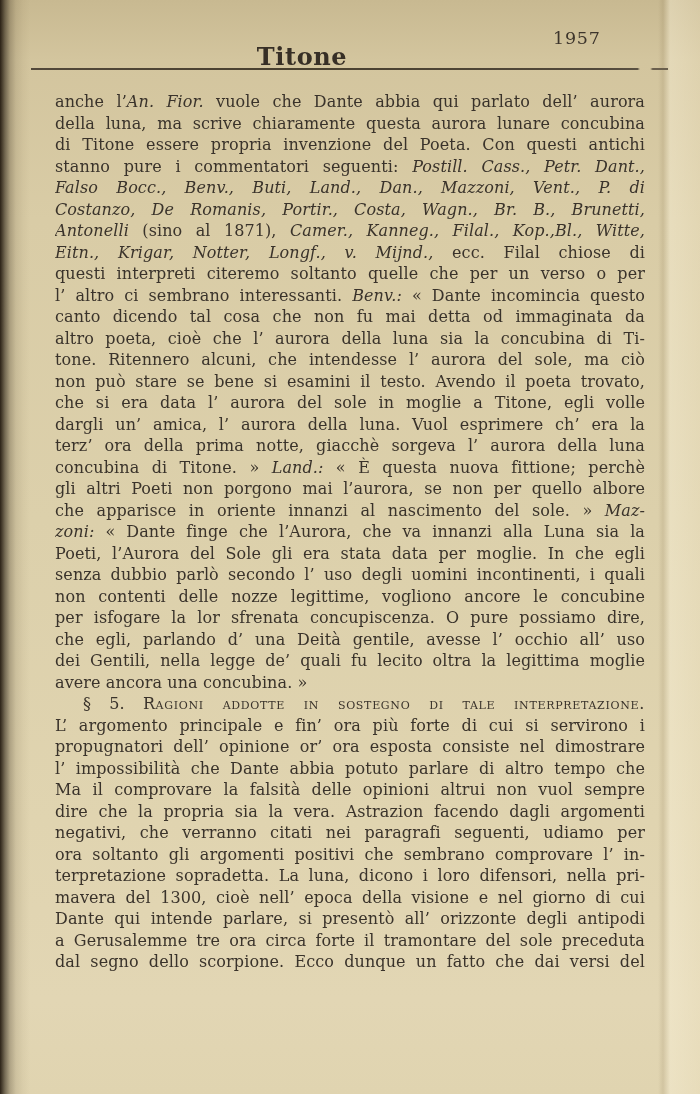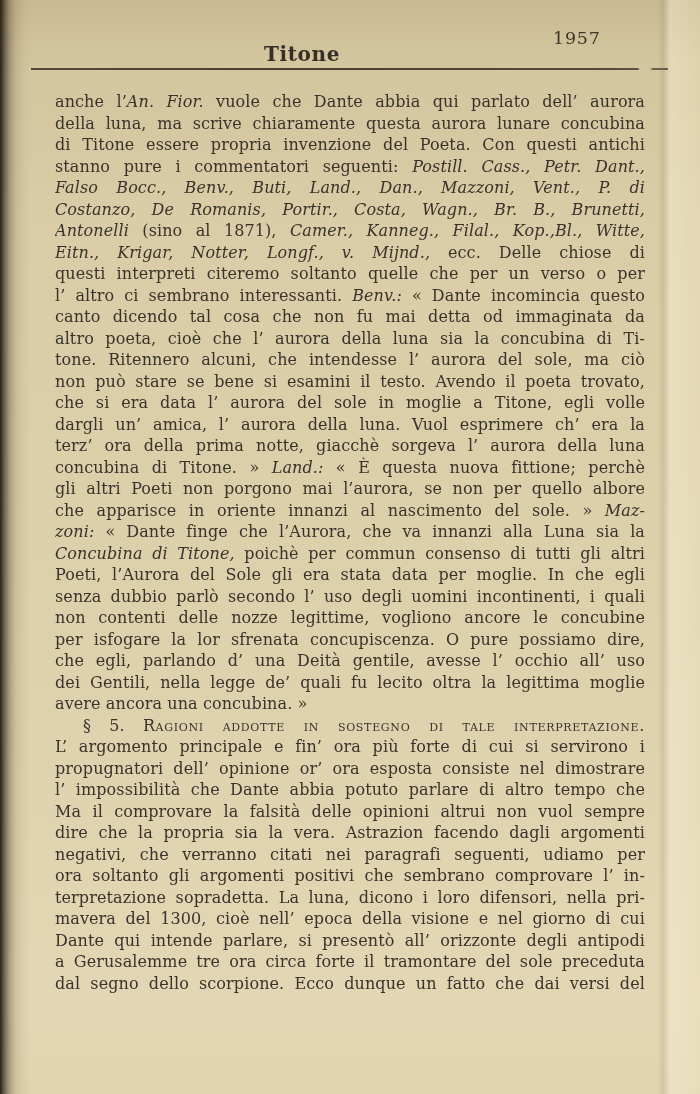--- a/index.html
+++ b/index.html
@@ -39,21 +39,21 @@
         #e0d4b0 820px,
         #e2d6b4 1000px,
         #e0d4b0 1094px);
   }
 
   .running-head-title {
     position: absolute;
     top: 42px;
     left: 302px;
     transform: translateX(-50%);
-    font-size: 20px;
+    font-size: 24px;
     font-weight: bold;
     letter-spacing: 0.6px;
     white-space: nowrap;
     color: #372f26;
   }
   .page-number {
     position: absolute;
     top: 28px;
     left: 553px;
     font-size: 17.5px;
@@ -110,35 +110,34 @@
   <div class="page-number">1957</div>
   <div class="head-rule"></div>
   <div class="text-block">
       <div class="line"><span>anche l’</span><span class="i">An. Fior.</span><span> vuole che Dante abbia qui parlato dell’ aurora</span></div>
       <div class="line"><span>della luna, ma scrive chiaramente questa aurora lunare concubina</span></div>
       <div class="line"><span>di Titone essere propria invenzione del Poeta. Con questi antichi</span></div>
       <div class="line"><span>stanno pure i commentatori seguenti: </span><span class="i">Postill. Cass., Petr. Dant.,</span></div>
       <div class="line"><span class="i">Falso Bocc., Benv., Buti, Land., Dan., Mazzoni, Vent., P. di</span></div>
       <div class="line"><span class="i">Costanzo, De Romanis, Portir., Costa, Wagn., Br. B., Brunetti,</span></div>
       <div class="line"><span class="i">Antonelli</span><span> (sino al 1871), </span><span class="i">Camer., Kanneg., Filal., Kop.,Bl., Witte,</span></div>
-      <div class="line"><span class="i">Eitn., Krigar, Notter, Longf., v. Mijnd.,</span><span> ecc. Delle chiose di</span></div>
+      <div class="line"><span class="i">Eitn., Krigar, Notter, Longf., v. Mijnd.,</span><span> ecc. Filal chiose di</span></div>
       <div class="line"><span>questi interpreti citeremo soltanto quelle che per un verso o per</span></div>
       <div class="line"><span>l’ altro ci sembrano interessanti. </span><span class="i">Benv.:</span><span> « Dante incomincia questo</span></div>
       <div class="line"><span>canto dicendo tal cosa che non fu mai detta od immaginata da</span></div>
       <div class="line"><span>altro poeta, cioè che l’ aurora della luna sia la concubina di Ti-</span></div>
       <div class="line"><span>tone. Ritennero alcuni, che intendesse l’ aurora del sole, ma ciò</span></div>
       <div class="line"><span>non può stare se bene si esamini il testo. Avendo il poeta trovato,</span></div>
       <div class="line"><span>che si era data l’ aurora del sole in moglie a Titone, egli volle</span></div>
       <div class="line"><span>dargli un’ amica, l’ aurora della luna. Vuol esprimere ch’ era la</span></div>
       <div class="line"><span>terz’ ora della prima notte, giacchè sorgeva l’ aurora della luna</span></div>
       <div class="line"><span>concubina di Titone. » </span><span class="i">Land.:</span><span> « È questa nuova fittione; perchè</span></div>
       <div class="line"><span>gli altri Poeti non porgono mai l’aurora, se non per quello albore</span></div>
       <div class="line"><span>che apparisce in oriente innanzi al nascimento del sole. » </span><span class="i">Maz-</span></div>
       <div class="line"><span class="i">zoni:</span><span> « Dante finge che l’Aurora, che va innanzi alla Luna sia la</span></div>
-      <div class="line"><span class="i">Concubina di Titone,</span><span> poichè per commun consenso di tutti gli altri</span></div>
       <div class="line"><span>Poeti, l’Aurora del Sole gli era stata data per moglie. In che egli</span></div>
       <div class="line"><span>senza dubbio parlò secondo l’ uso degli uomini incontinenti, i quali</span></div>
       <div class="line"><span>non contenti delle nozze legittime, vogliono ancore le concubine</span></div>
       <div class="line"><span>per isfogare la lor sfrenata concupiscenza. O pure possiamo dire,</span></div>
       <div class="line"><span>che egli, parlando d’ una Deità gentile, avesse l’ occhio all’ uso</span></div>
       <div class="line"><span>dei Gentili, nella legge de’ quali fu lecito oltra la legittima moglie</span></div>
       <div class="line nojust"><span>avere ancora una concubina. »</span></div>
       <div class="line indent"><span>§ 5. </span><span class="sc">Ragioni addotte in sostegno di tale interpretazione.</span></div>
       <div class="line"><span>L’ argomento principale e fin’ ora più forte di cui si servirono i</span></div>
       <div class="line"><span>propugnatori dell’ opinione or’ ora esposta consiste nel dimostrare</span></div>

